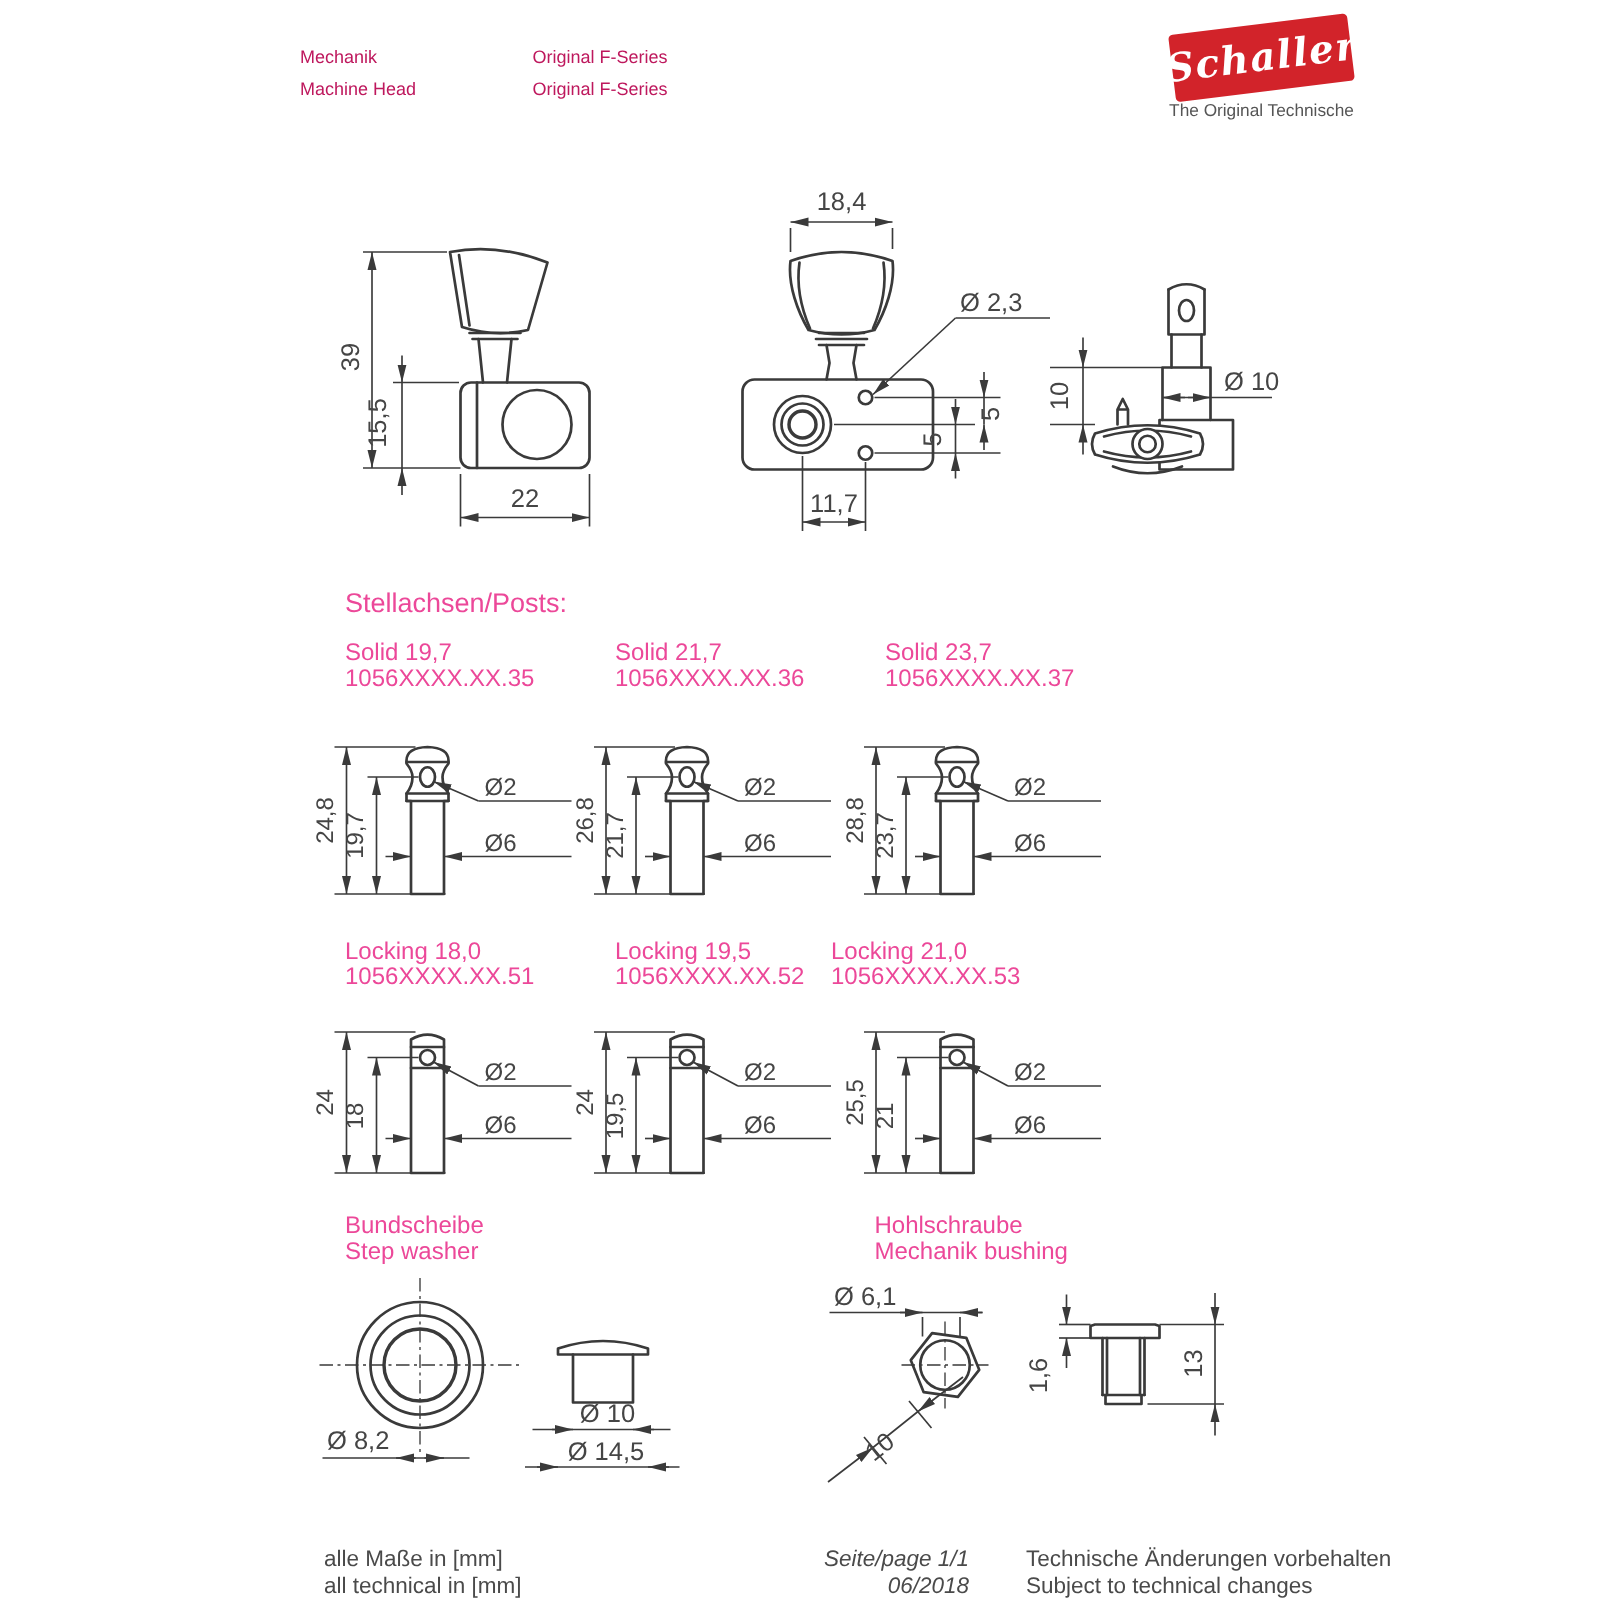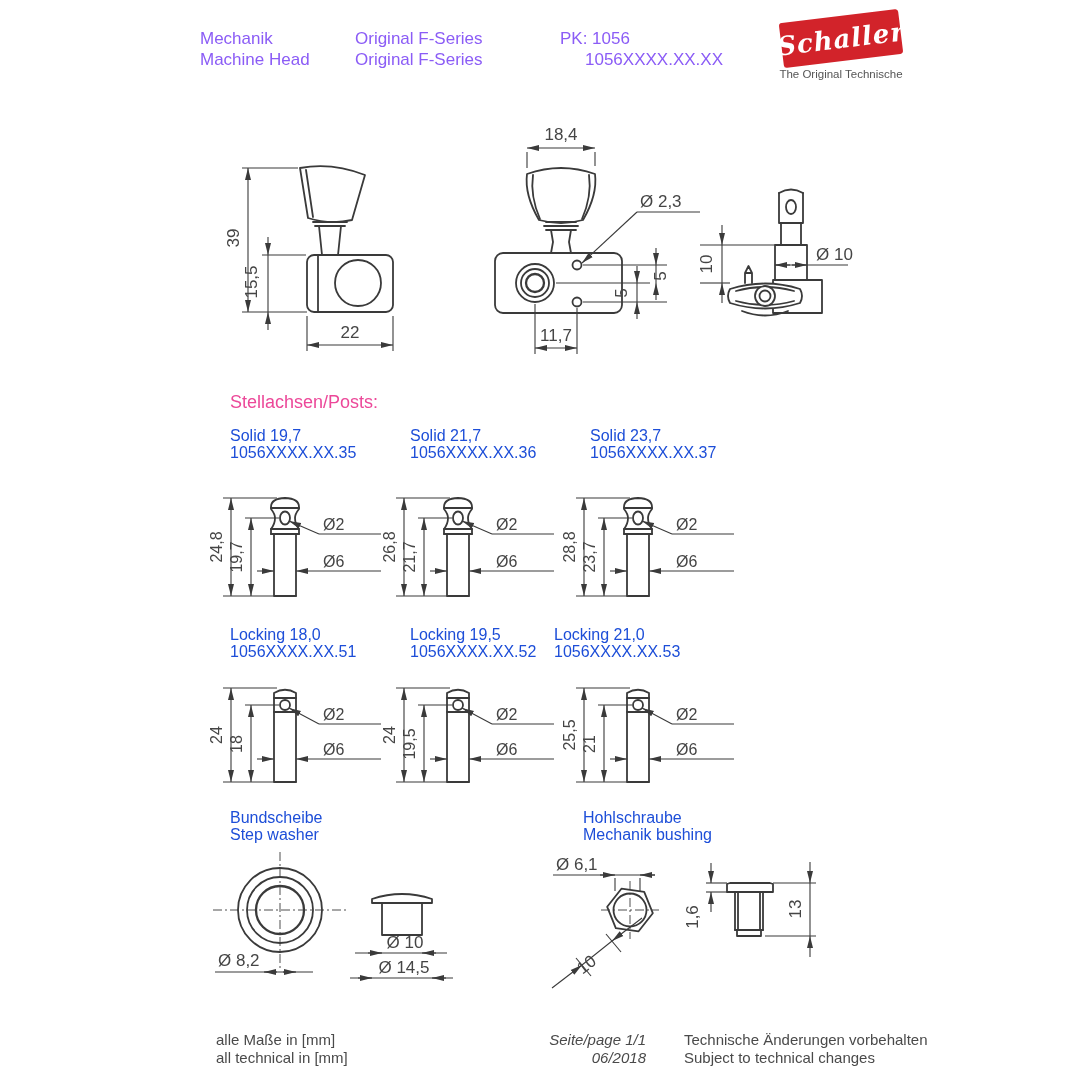--- a/index.html
+++ b/index.html
@@ -1,29 +1,29 @@
 <!DOCTYPE html>
 <html><head>
 <meta charset="utf-8">
 <title>Schaller Original F-Series 1056</title>
 <style>
   html,body{margin:0;padding:0;background:#fff;}
   .canvas{position:relative;width:1080px;height:1080px;background:#ffffff;overflow:hidden;
           font-family:"Liberation Sans",sans-serif;color:#4a4a4a;}
-  .hdr{position:absolute;top:28px;font-size:17px;line-height:21px;color:#8b5cf6;white-space:nowrap;}
+  .hdr{position:absolute;top:28px;font-size:12px;line-height:21px;color:#be185d;white-space:nowrap;}
   .hdr span{display:block;}
   .indent{margin-left:25px;}
   .logo{position:absolute;left:775px;top:14px;width:132px;text-align:center;}
   .logo-box{width:120px;height:45px;background:#d2232a;transform:rotate(-7deg);
             display:flex;align-items:center;justify-content:center;border-radius:3px;margin:2px auto 0;}
   .logo-script{font-family:"DejaVu Serif",serif;font-style:italic;font-weight:bold;color:#ffffff;
                font-size:26px;letter-spacing:1px;}
   .logo-tagline{font-size:11.5px;color:#555;margin-top:7px;white-space:nowrap;}
   .sect{position:absolute;left:230px;top:392px;font-size:18px;color:#ec4899;}
-  .plabel{position:absolute;font-size:16px;line-height:16.5px;color:#1d4ed8;white-space:nowrap;}
+  .plabel{position:absolute;font-size:16px;line-height:16.5px;color:#ec4899;white-space:nowrap;}
   .plabel span{display:block;}
   .ftr{position:absolute;top:1031px;font-size:15px;line-height:17.5px;color:#4a4a4a;white-space:nowrap;margin-left:16px;}
   .ftr span{display:block;}
   .ftr-center{left:460px;width:170px;text-align:right;font-style:italic;}
   .draw{position:absolute;}
   .objg *{fill:none;stroke:#3a3a3a;stroke-width:1.8;stroke-linejoin:round;stroke-linecap:round;}
   .dimg *{fill:none;stroke:#3a3a3a;stroke-width:1.1;stroke-linecap:butt;}
   .clg *{fill:none;stroke:#3a3a3a;stroke-width:0.9;stroke-dasharray:9 3 2 3;}
   .wfill{fill:#ffffff !important;}
   .bold{stroke-width:2.3 !important;}
@@ -43,24 +43,20 @@
     </defs>
   </svg>
 
   <div class="hdr" style="left:200px">
     <span>Mechanik</span>
     <span>Machine Head</span>
   </div>
   <div class="hdr" style="left:355px">
     <span>Original F-Series</span>
     <span>Original F-Series</span>
-  </div>
-  <div class="hdr" style="left:560px">
-    <span>PK: 1056</span>
-    <span class="indent">1056XXXX.XX.XX</span>
   </div>
   <div class="logo">
     <div class="logo-box">
       <span class="logo-script">Schaller</span>
     </div>
     <div class="logo-tagline">The Original Technische</div>
   </div>
 
   <svg class="draw" style="left:210px;top:125px" width="200" height="250" viewBox="0 0 200 250">
     <g class="dimg">

